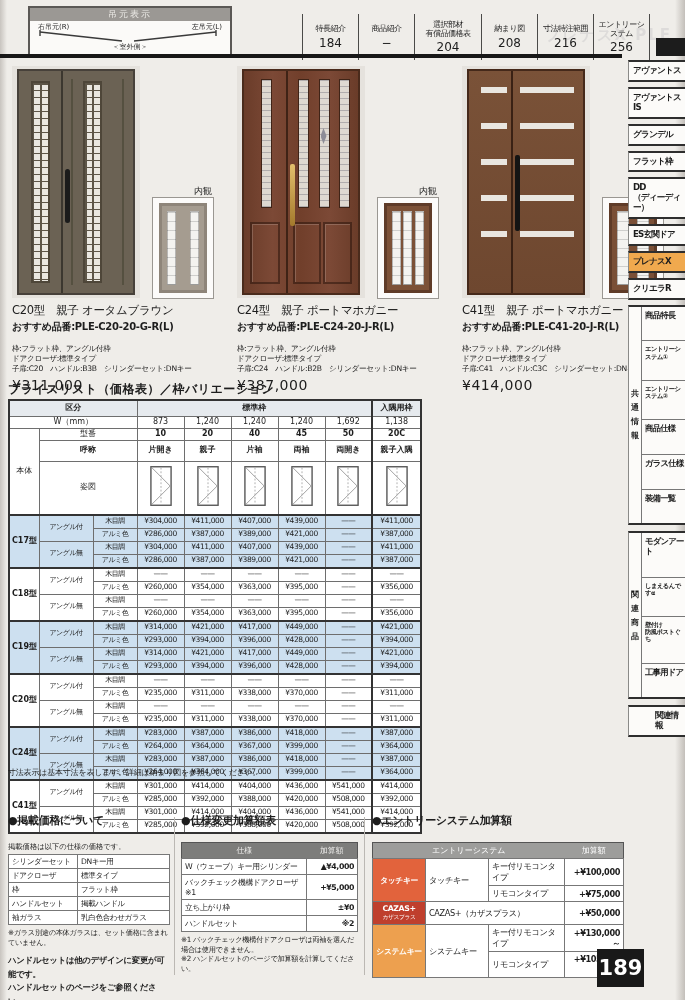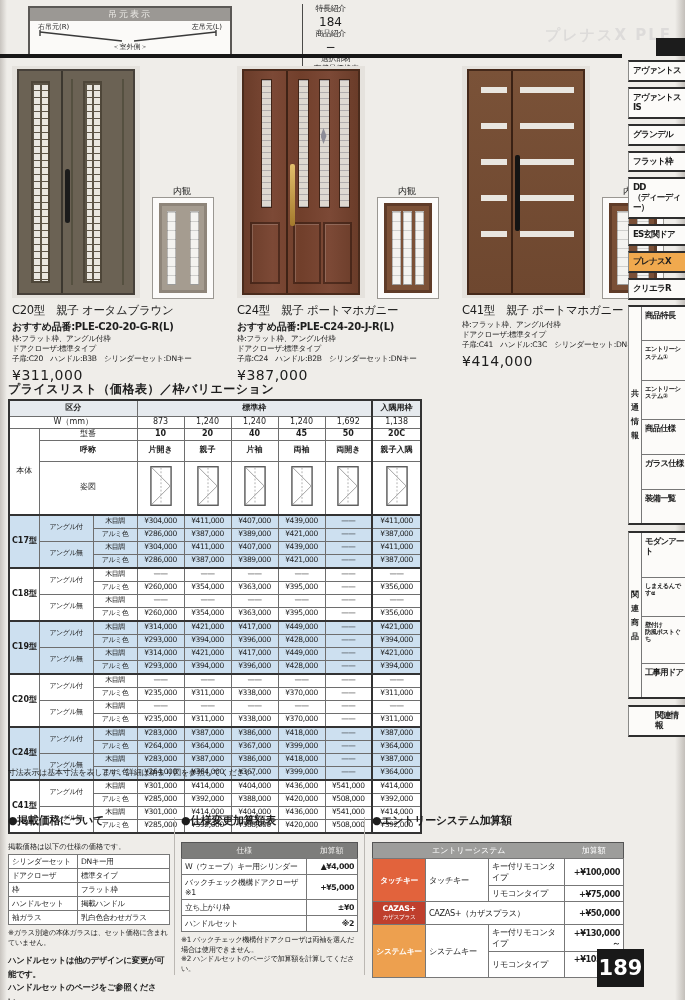--- a/index.html
+++ b/index.html
@@ -16,21 +16,21 @@
   .hinge-box{position:absolute;left:28px;top:6px;width:200px;height:48px;
         border:2px solid #5a5855;background:#fbfaf8;}
   .hinge-title{height:13px;background:#9b9894;color:#eceae6;font-size:9px;
         text-align:center;line-height:13px;letter-spacing:2px;}
   .hinge-body{position:relative;height:31px;}
   .hinge-lbl-r{position:absolute;left:8px;top:1px;font-size:7px;}
   .hinge-lbl-l{position:absolute;right:8px;top:1px;font-size:7px;}
   .hinge-out{position:absolute;left:0;right:0;bottom:0;text-align:center;font-size:7px;}
   .hinge-svg{position:absolute;left:4px;top:9px;}
 
-  .header-nav{position:absolute;left:302px;top:4px;height:46px;display:flex;flex-direction:column;}
+  .header-nav{position:absolute;left:302px;top:14px;height:46px;display:flex;}
   .nav-cell{width:51px;border-left:1px solid #4a4a48;display:flex;flex-direction:column;
         align-items:center;justify-content:center;padding:0 2px;}
   .nav-cell.wide{width:62px;}
   .nav-cell:last-child{border-right:1px solid #4a4a48;}
   .nav-label{font-size:8px;line-height:1.15;text-align:center;white-space:pre-line;letter-spacing:-0.5px;}
   .nav-page{font-size:12px;margin-top:2px;}
   .black-rule{position:absolute;left:0;top:54px;width:622px;height:4px;background:#171717;}
   .corner-mark{position:absolute;left:656px;top:38px;width:29px;height:18px;background:#1c1c1c;}
 
   
@@ -68,35 +68,35 @@
         background:linear-gradient(180deg,#e3bf6c,#a3792c);}
   
   .c41 .door{background:linear-gradient(180deg,#7a5238,#6e472f);border:2px solid #45291a;}
   .c41 .leaf-child{border-right:2px solid #3a2114;}
   .slats{position:absolute;top:16px;bottom:34px;
         background:repeating-linear-gradient(to bottom,#e9e6e0 0 6px,transparent 6px 36px);}
   .c41 .leaf-child .slats{left:28%;right:10%;}
   .c41 .leaf-parent .slats{left:12%;right:12%;}
   .c41-handle{position:absolute;left:5%;top:38%;width:5px;height:76px;background:#141414;border-radius:2px;}
   
-  .int-label{position:absolute;left:146px;top:123px;width:60px;text-align:center;font-size:9px;}
+  .int-label{position:absolute;left:146px;top:123px;width:60px;text-align:right;font-size:9px;}
   .int-box{position:absolute;left:146px;top:135px;width:60px;height:100px;background:#fcfbfa;
         border:1px solid #9a9792;display:flex;align-items:center;justify-content:center;}
   .int-door{width:42px;height:84px;position:relative;border:3px solid #6e5a44;}
   .c20-int{border-color:#8e857a;background:#a59c90;}
   .c24-int{border-color:#5f3b28;background:#7c5137;}
   .c41-int{border-color:#5f3b28;background:#7a4f36;}
   .int-strip{position:absolute;top:5px;bottom:5px;width:7px;background:#f4f3f0;border:1px solid rgba(0,0,0,.25);
         background-image:repeating-linear-gradient(to bottom,rgba(120,120,120,.3) 0 1px,transparent 1px 9px);}
   .int-strip.s1{left:5px;} .int-strip.s2{right:5px;} .int-strip.s3{left:16px;}
   .c41-int .int-strip{width:10px;}
   
   .prod-text{position:absolute;left:6px;top:241px;width:212px;}
   .p-name{font-size:11.5px;margin-bottom:2px;letter-spacing:-0.3px;}
-  .p-code{font-size:10px;font-weight:bold;margin-bottom:0;letter-spacing:-0.3px;}
+  .p-code{font-size:10px;font-weight:bold;margin-bottom:10px;letter-spacing:-0.3px;}
   .p-spec{font-size:7.6px;line-height:1.3;color:#222;letter-spacing:-0.3px;}
   .p-price{font-size:14px;margin-top:3px;letter-spacing:.5px;}
 
   
   .pl-title{position:absolute;left:8px;top:381px;font-size:12px;font-weight:bold;letter-spacing:.5px;}
   table.pt{position:absolute;left:8px;top:399px;border-collapse:collapse;table-layout:fixed;
         width:412px;background:#fff;border:2px solid #333;}
   .pt th,.pt td{border:1px solid #6e6e6e;padding:1px 2px;line-height:1.1;overflow:hidden;white-space:nowrap;}
   .pt th{font-size:8px;font-weight:normal;background:#fff;}
   .pt th.hd1{background:#e6eaee;font-weight:bold;height:13px;}
@@ -291,20 +291,21 @@
     </div>
     <div class="int-label">内観</div>
     <div class="int-box">
       <div class="int-door c41-int">
           <div class="int-strip s1"></div>
           <div class="int-strip s2"></div>
         </div>
     </div>
     <div class="prod-text">
       <div class="p-name">C41型　親子 ポートマホガニー</div>
+      <div class="p-code">おすすめ品番:PLE-C41-20-J-R(L)</div>
       <div class="p-spec">枠:フラット枠、アングル付枠</div>
       <div class="p-spec">ドアクローザ:標準タイプ</div>
       <div class="p-spec">子扉:C41　ハンドル:C3C　シリンダーセット:DNキー</div>
       <div class="p-price">¥414,000</div>
     </div>
   </div>
 
   <div class="pl-title">プライスリスト（価格表）／枠バリエーション</div>
   <table class="pt">
     <colgroup>

